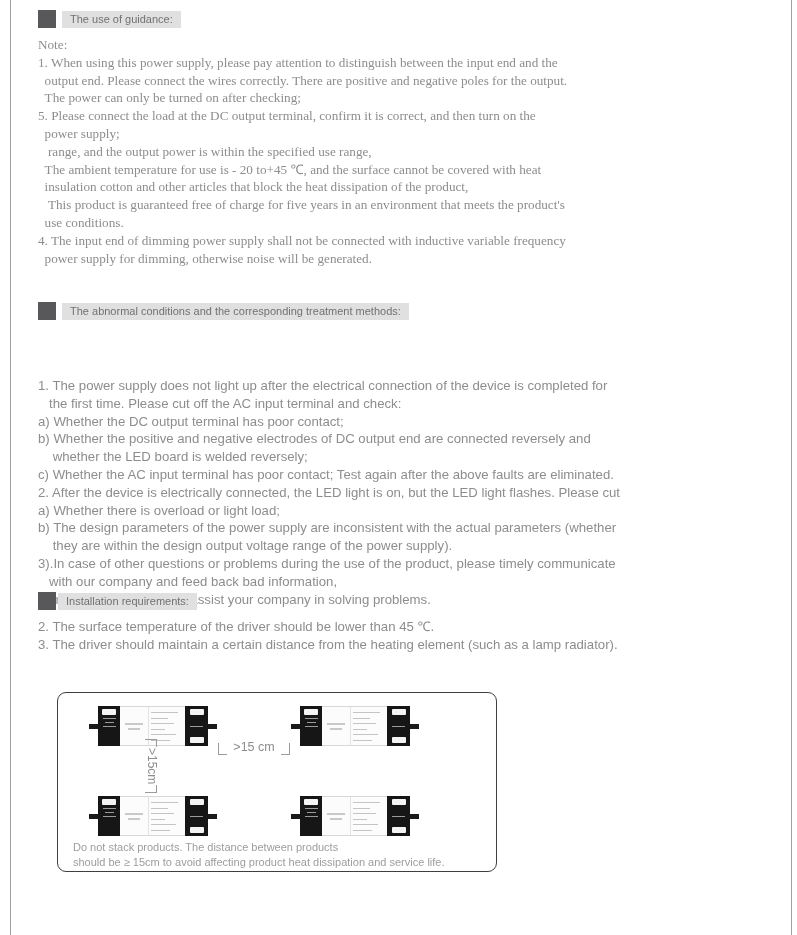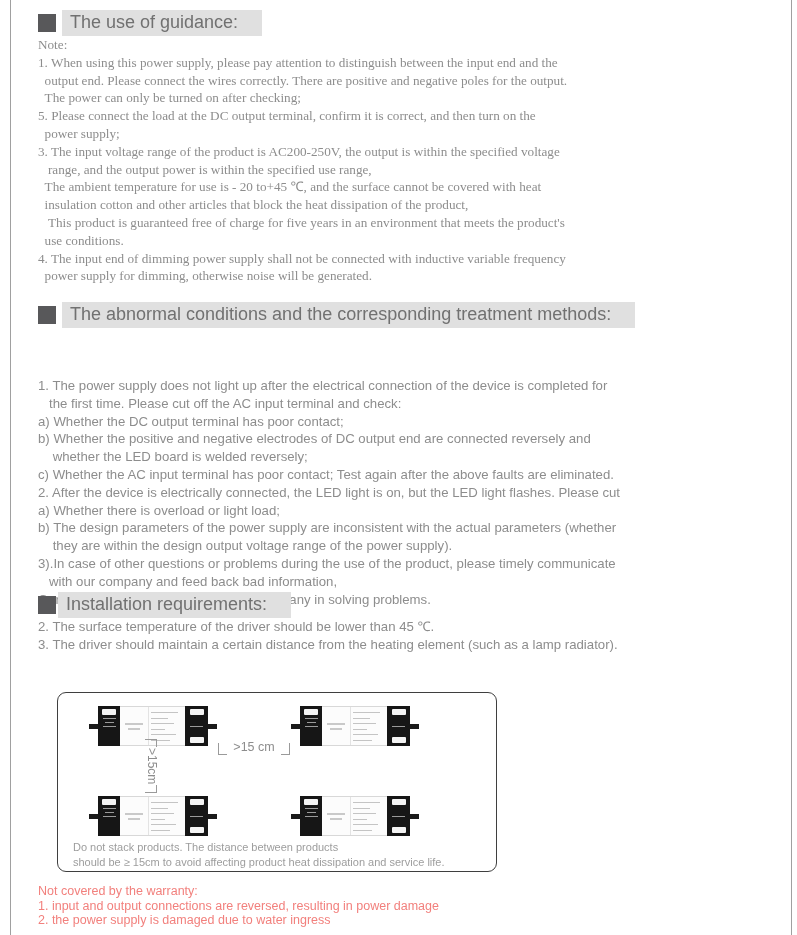--- a/index.html
+++ b/index.html
@@ -21,21 +21,21 @@
   .frame{
     position:absolute;left:10px;top:0;width:782px;height:935px;
     border-left:1px solid var(--page-border);
     border-right:1px solid var(--page-border);
   }
   
   .sec-header{position:absolute;left:38px;display:flex;align-items:center;}
   .bullet{width:18px;height:18px;background:var(--bullet-square);flex:0 0 auto;}
   .h-label{
     background:var(--heading-bg);color:var(--heading-text);
-    font-size:18px;padding:2px 24px 3px 8px;margin-left:6px;white-space:pre;
+    font-size:11px;padding:2px 8px 3px 8px;margin-left:6px;white-space:pre;
   }
   .h-label.tight{margin-left:2px;}
   
   .doc-lines{position:absolute;left:38px;color:var(--body-text);font-size:13.2px;line-height:17.8px;}
   .doc-line{white-space:pre-wrap;}
   .lines1{top:36px;font-family:Liberation Serif, serif;}
   .hdr1{top:10px;}
   .hdr2{top:302px;}
   .lines2{top:329px;margin-top:48px;}
   .hdr3{top:592px;}
@@ -103,21 +103,20 @@
     <span class="bullet"></span>
     <span class="h-label">The use of guidance:</span>
   </div>
   <div class="doc-lines lines1">
       <div class="doc-line">Note:</div>
       <div class="doc-line">1. When using this power supply, please pay attention to distinguish between the input end and the</div>
       <div class="doc-line">  output end. Please connect the wires correctly. There are positive and negative poles for the output.</div>
       <div class="doc-line">  The power can only be turned on after checking;</div>
       <div class="doc-line">5. Please connect the load at the DC output terminal, confirm it is correct, and then turn on the</div>
       <div class="doc-line">  power supply;</div>
-      <div class="doc-line">3. The input voltage range of the product is AC200-250V, the output is within the specified voltage</div>
       <div class="doc-line">   range, and the output power is within the specified use range,</div>
       <div class="doc-line">  The ambient temperature for use is - 20 to+45 ℃, and the surface cannot be covered with heat</div>
       <div class="doc-line">  insulation cotton and other articles that block the heat dissipation of the product,</div>
       <div class="doc-line">   This product is guaranteed free of charge for five years in an environment that meets the product's</div>
       <div class="doc-line">  use conditions.</div>
       <div class="doc-line">4. The input end of dimming power supply shall not be connected with inductive variable frequency</div>
       <div class="doc-line">  power supply for dimming, otherwise noise will be generated.</div>
     </div>
 
   <div class="sec-header hdr2">
@@ -282,18 +281,13 @@
       <span class="dim-text">&gt;15cm</span>
       <span class="hook hook-b"></span>
     </div>
 
     <div class="diagram-caption">
         <div class="doc-line">Do not stack products. The distance between products</div>
         <div class="doc-line">should be ≥ 15cm to avoid affecting product heat dissipation and service life.</div>
       </div>
   </div>
 
-  <div class="warranty">
-      <div class="doc-line">Not covered by the warranty:</div>
-      <div class="doc-line">1. input and output connections are reversed, resulting in power damage</div>
-      <div class="doc-line">2. the power supply is damaged due to water ingress</div>
-    </div>
 </div>
 
 </body></html>

